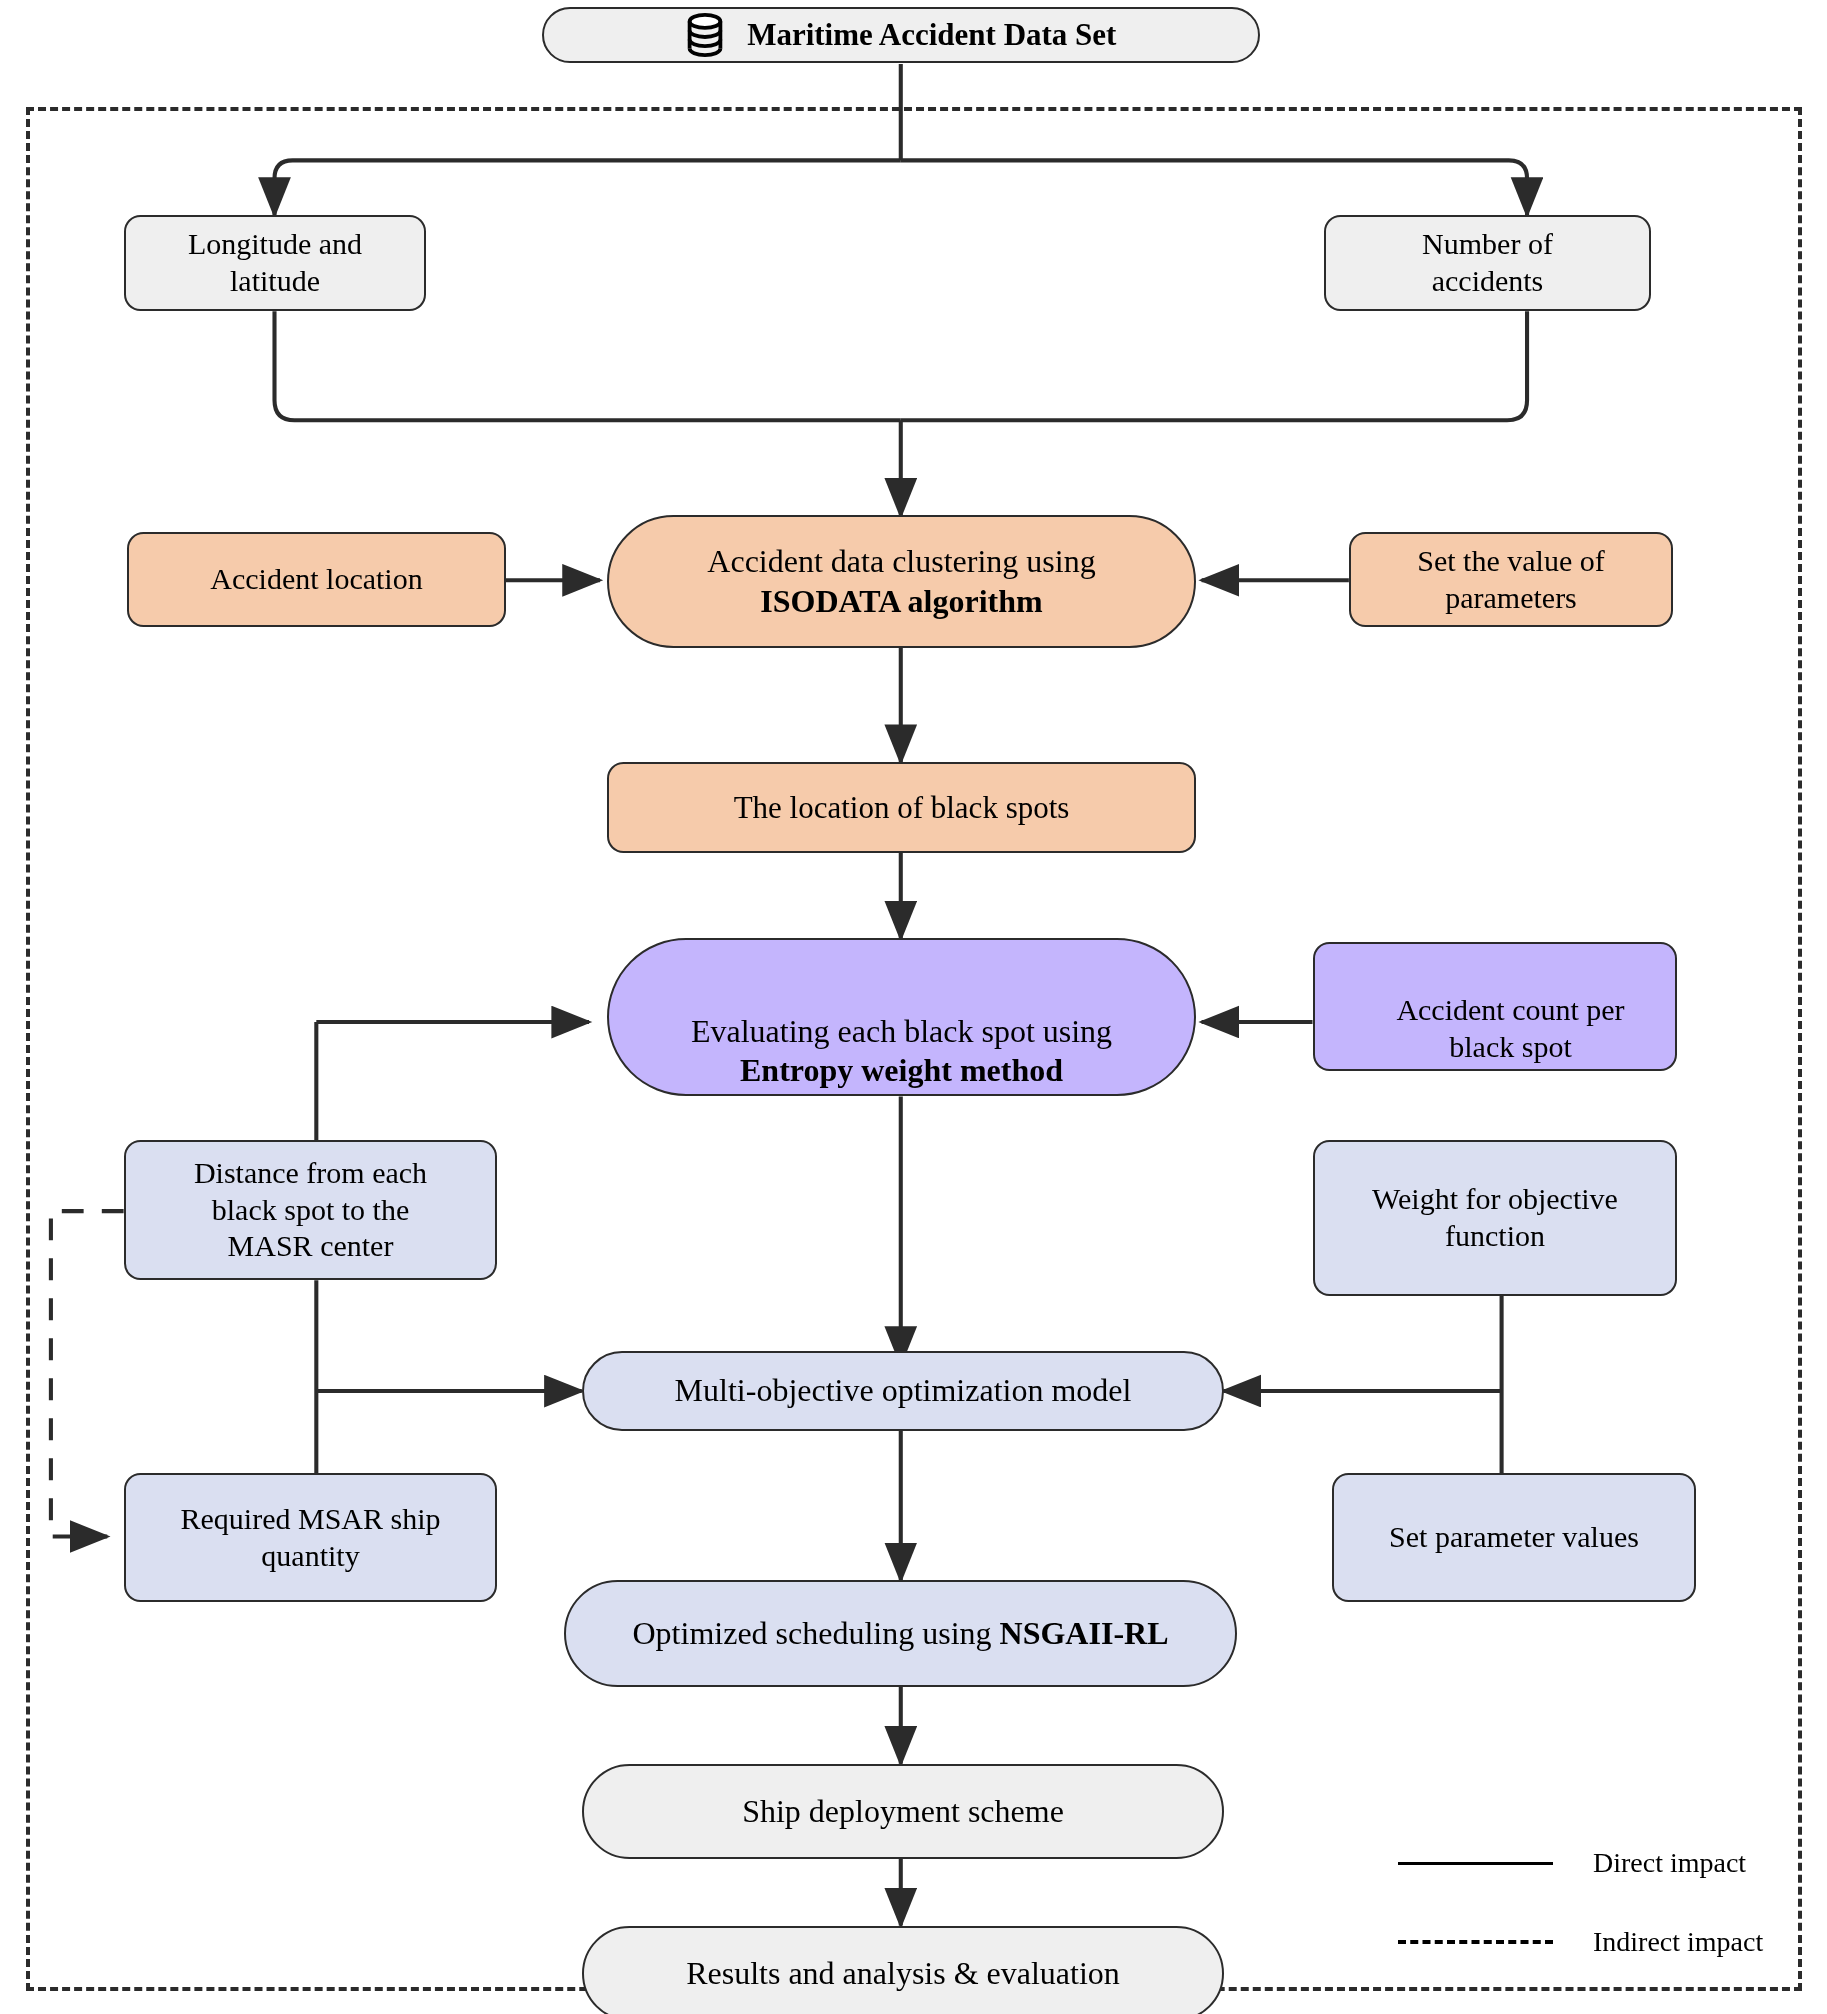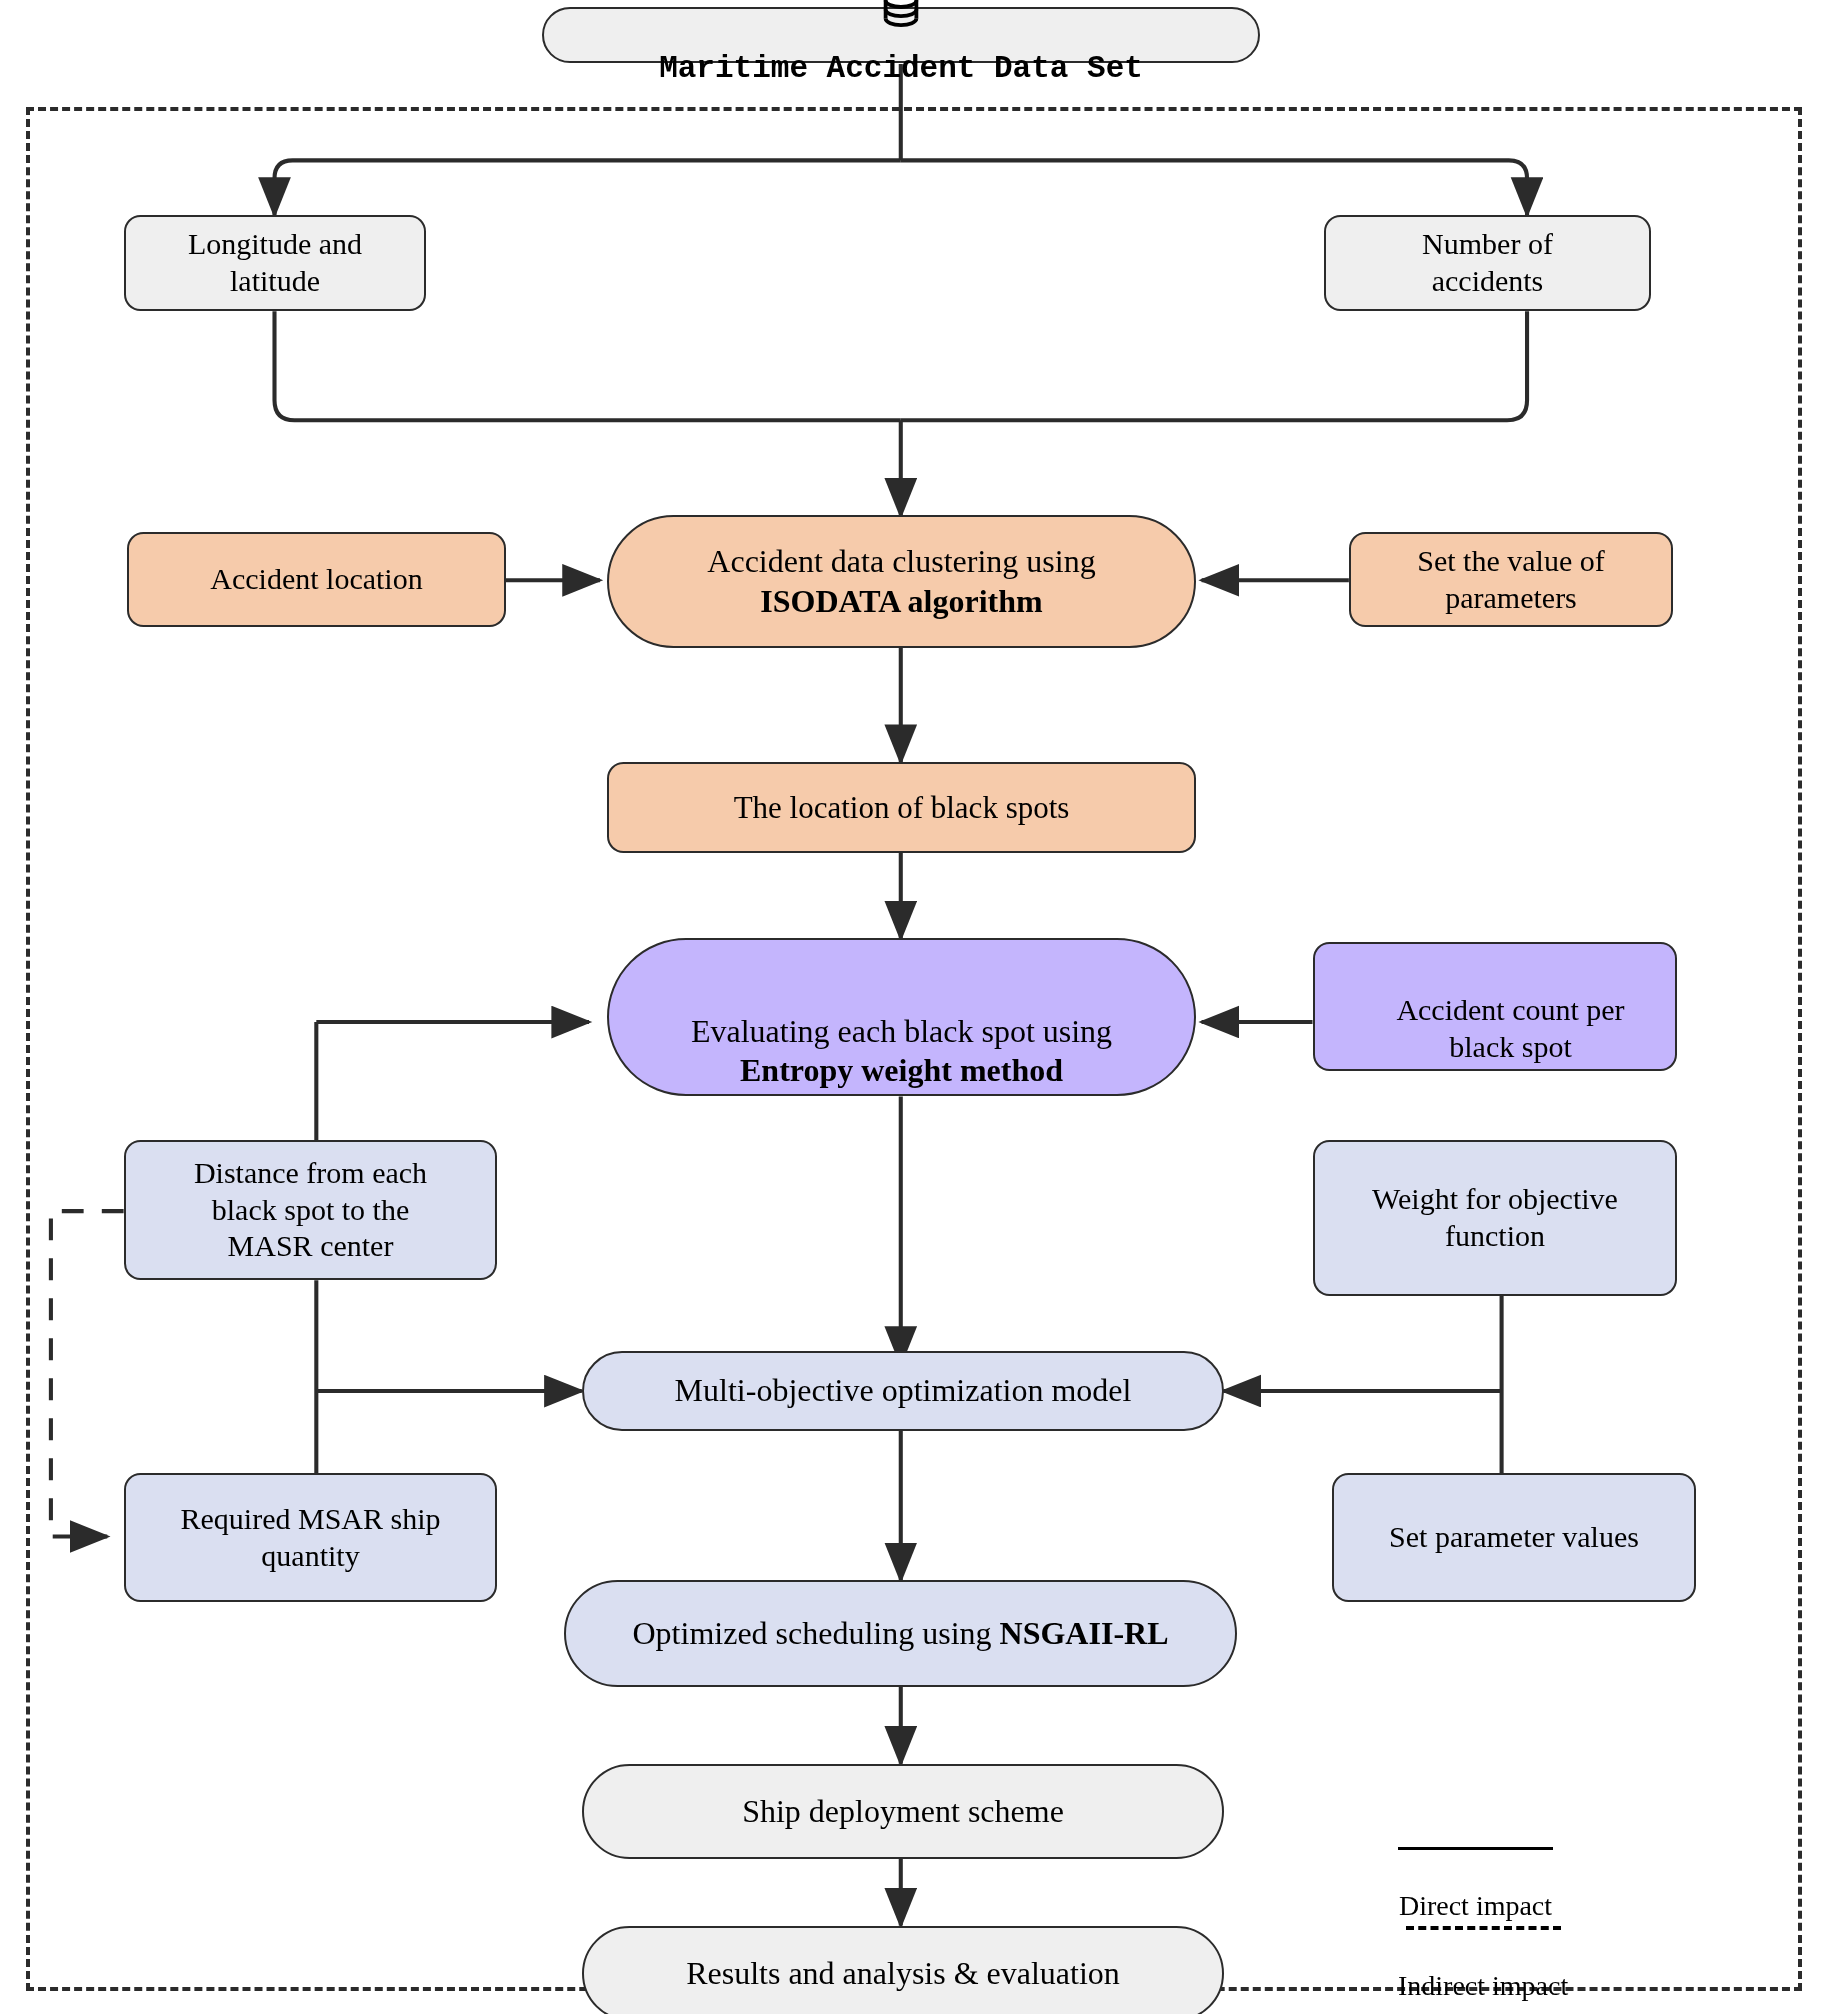--- a/index.html
+++ b/index.html
@@ -45,43 +45,40 @@
   .fill-green  { background: #c4b5fd; align-items: flex-end; }
   .fill-blue   { background: #dadff1; }
 
   .r-sm  { border-radius: 16.4px; }
   .r-pill{ border-radius: 908px; }
   .r-cap { border-radius: 82px; }
 
   
   #node-dataset {
     display: flex;
-    flex-direction: column;
     align-items: center;
     justify-content: center;
     gap: 23.6px;
     font-weight: bold;
-    font-family: Liberation Mono, monospace;
   }
   .db-icon { flex: 0 0 auto; display: block; }
 
   .dashed-frame {
     position: absolute;
     box-sizing: border-box;
     border: 4.5px dashed #2b2b2b;
     z-index: 1;
   }
 
   .legend-row {
     position: absolute;
     display: flex;
     align-items: center;
     gap: 40px;
     z-index: 4;
-    flex-direction: column;
   }
   .legend-swatch { width: 155px; height: 0; border-top: 3.6px solid #000; }
   .legend-swatch.dash { border-top: 4.5px dashed #000; }
   .legend-text { font-size: 28px; color: #000; white-space: nowrap; }
 </style>
 </head>
 <body>
 
 <div id="stage">
 

